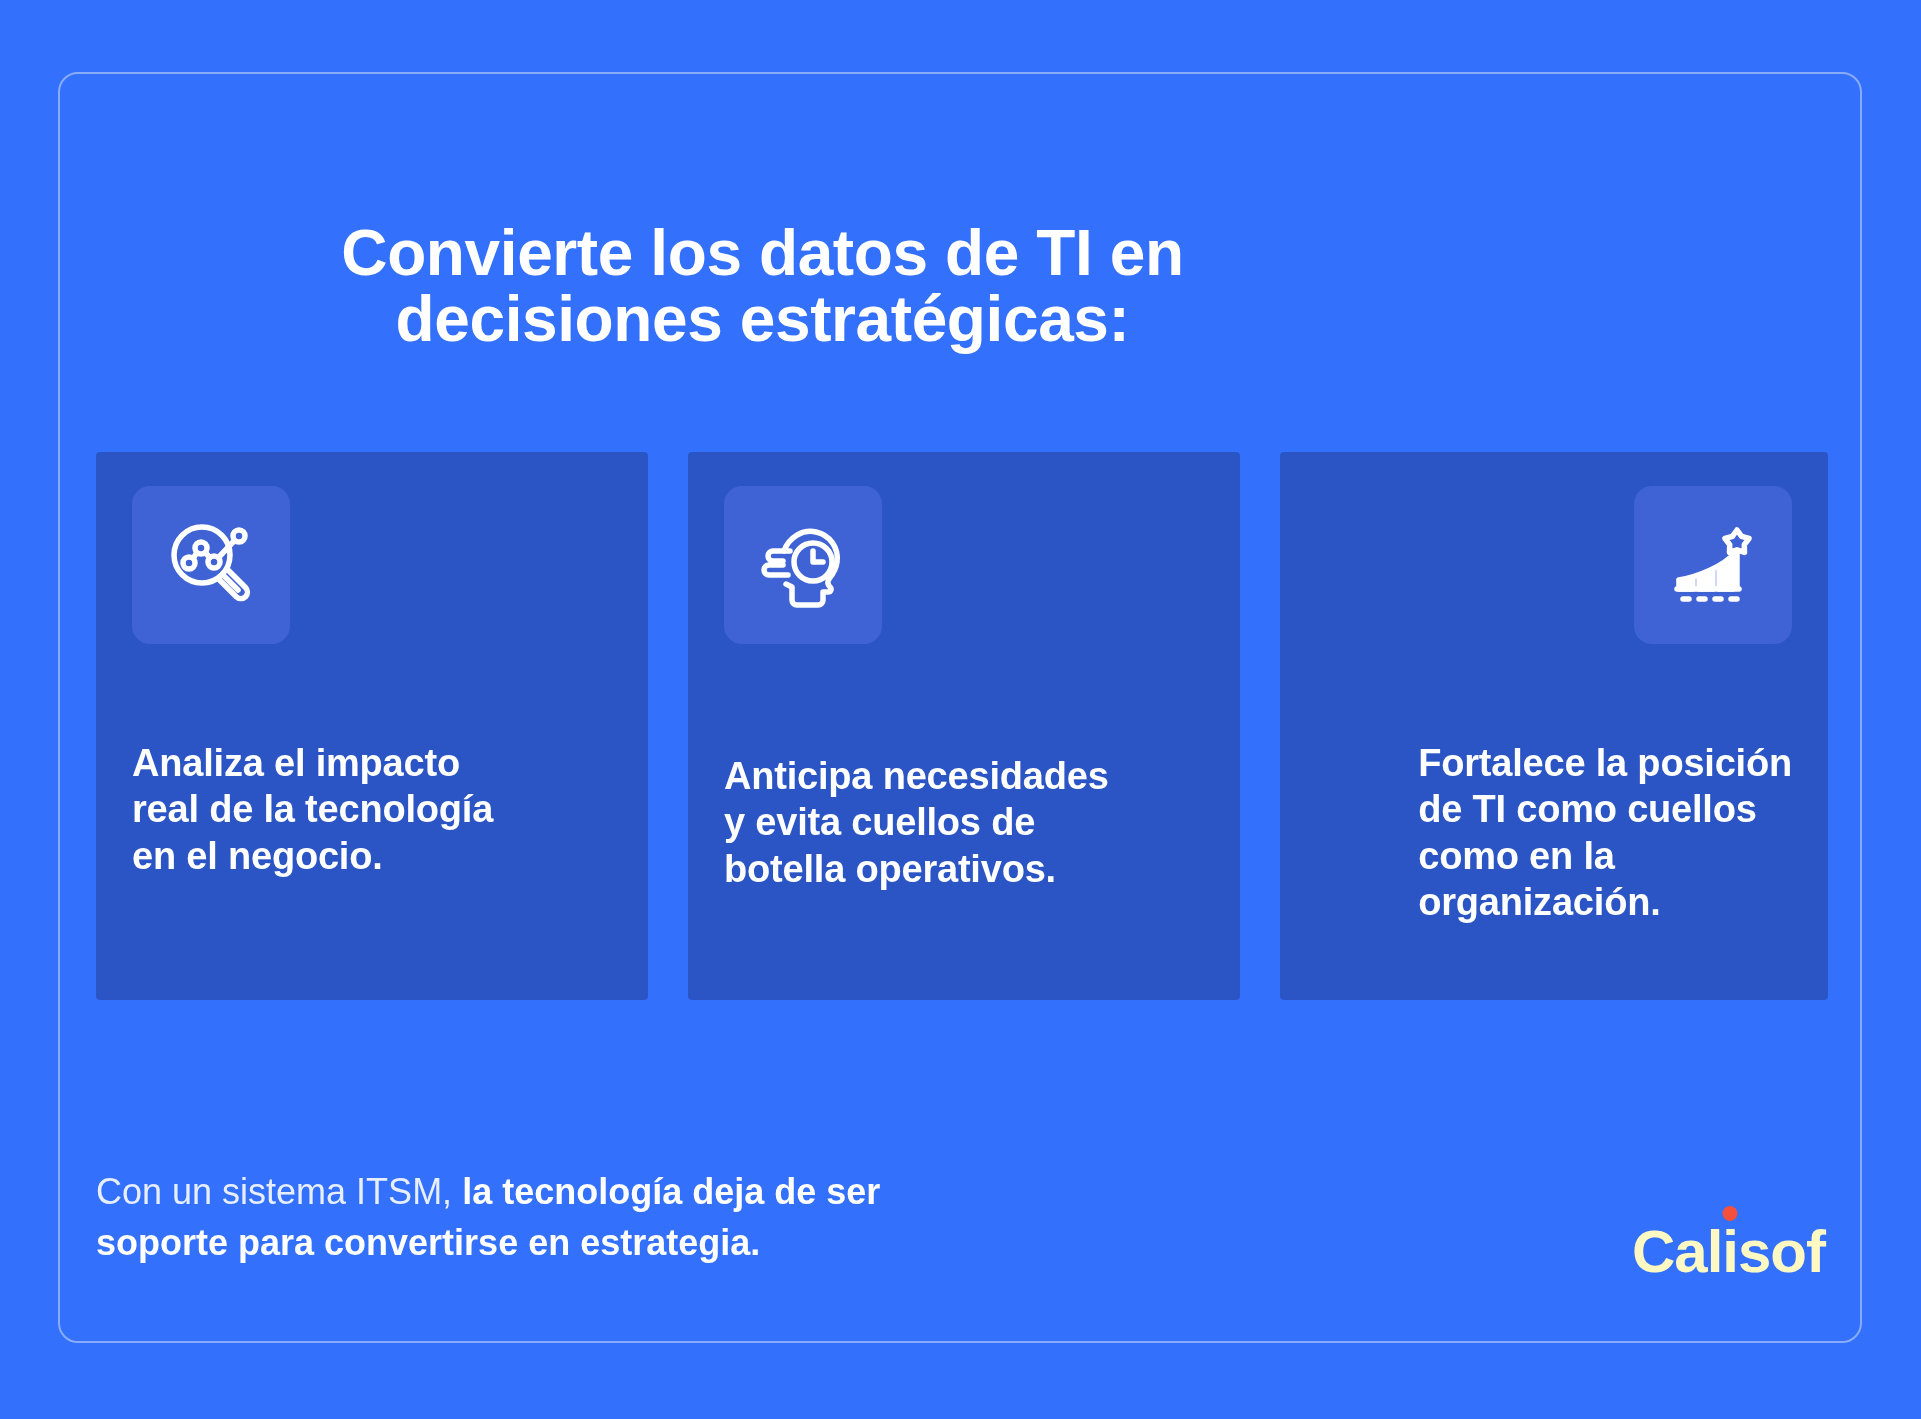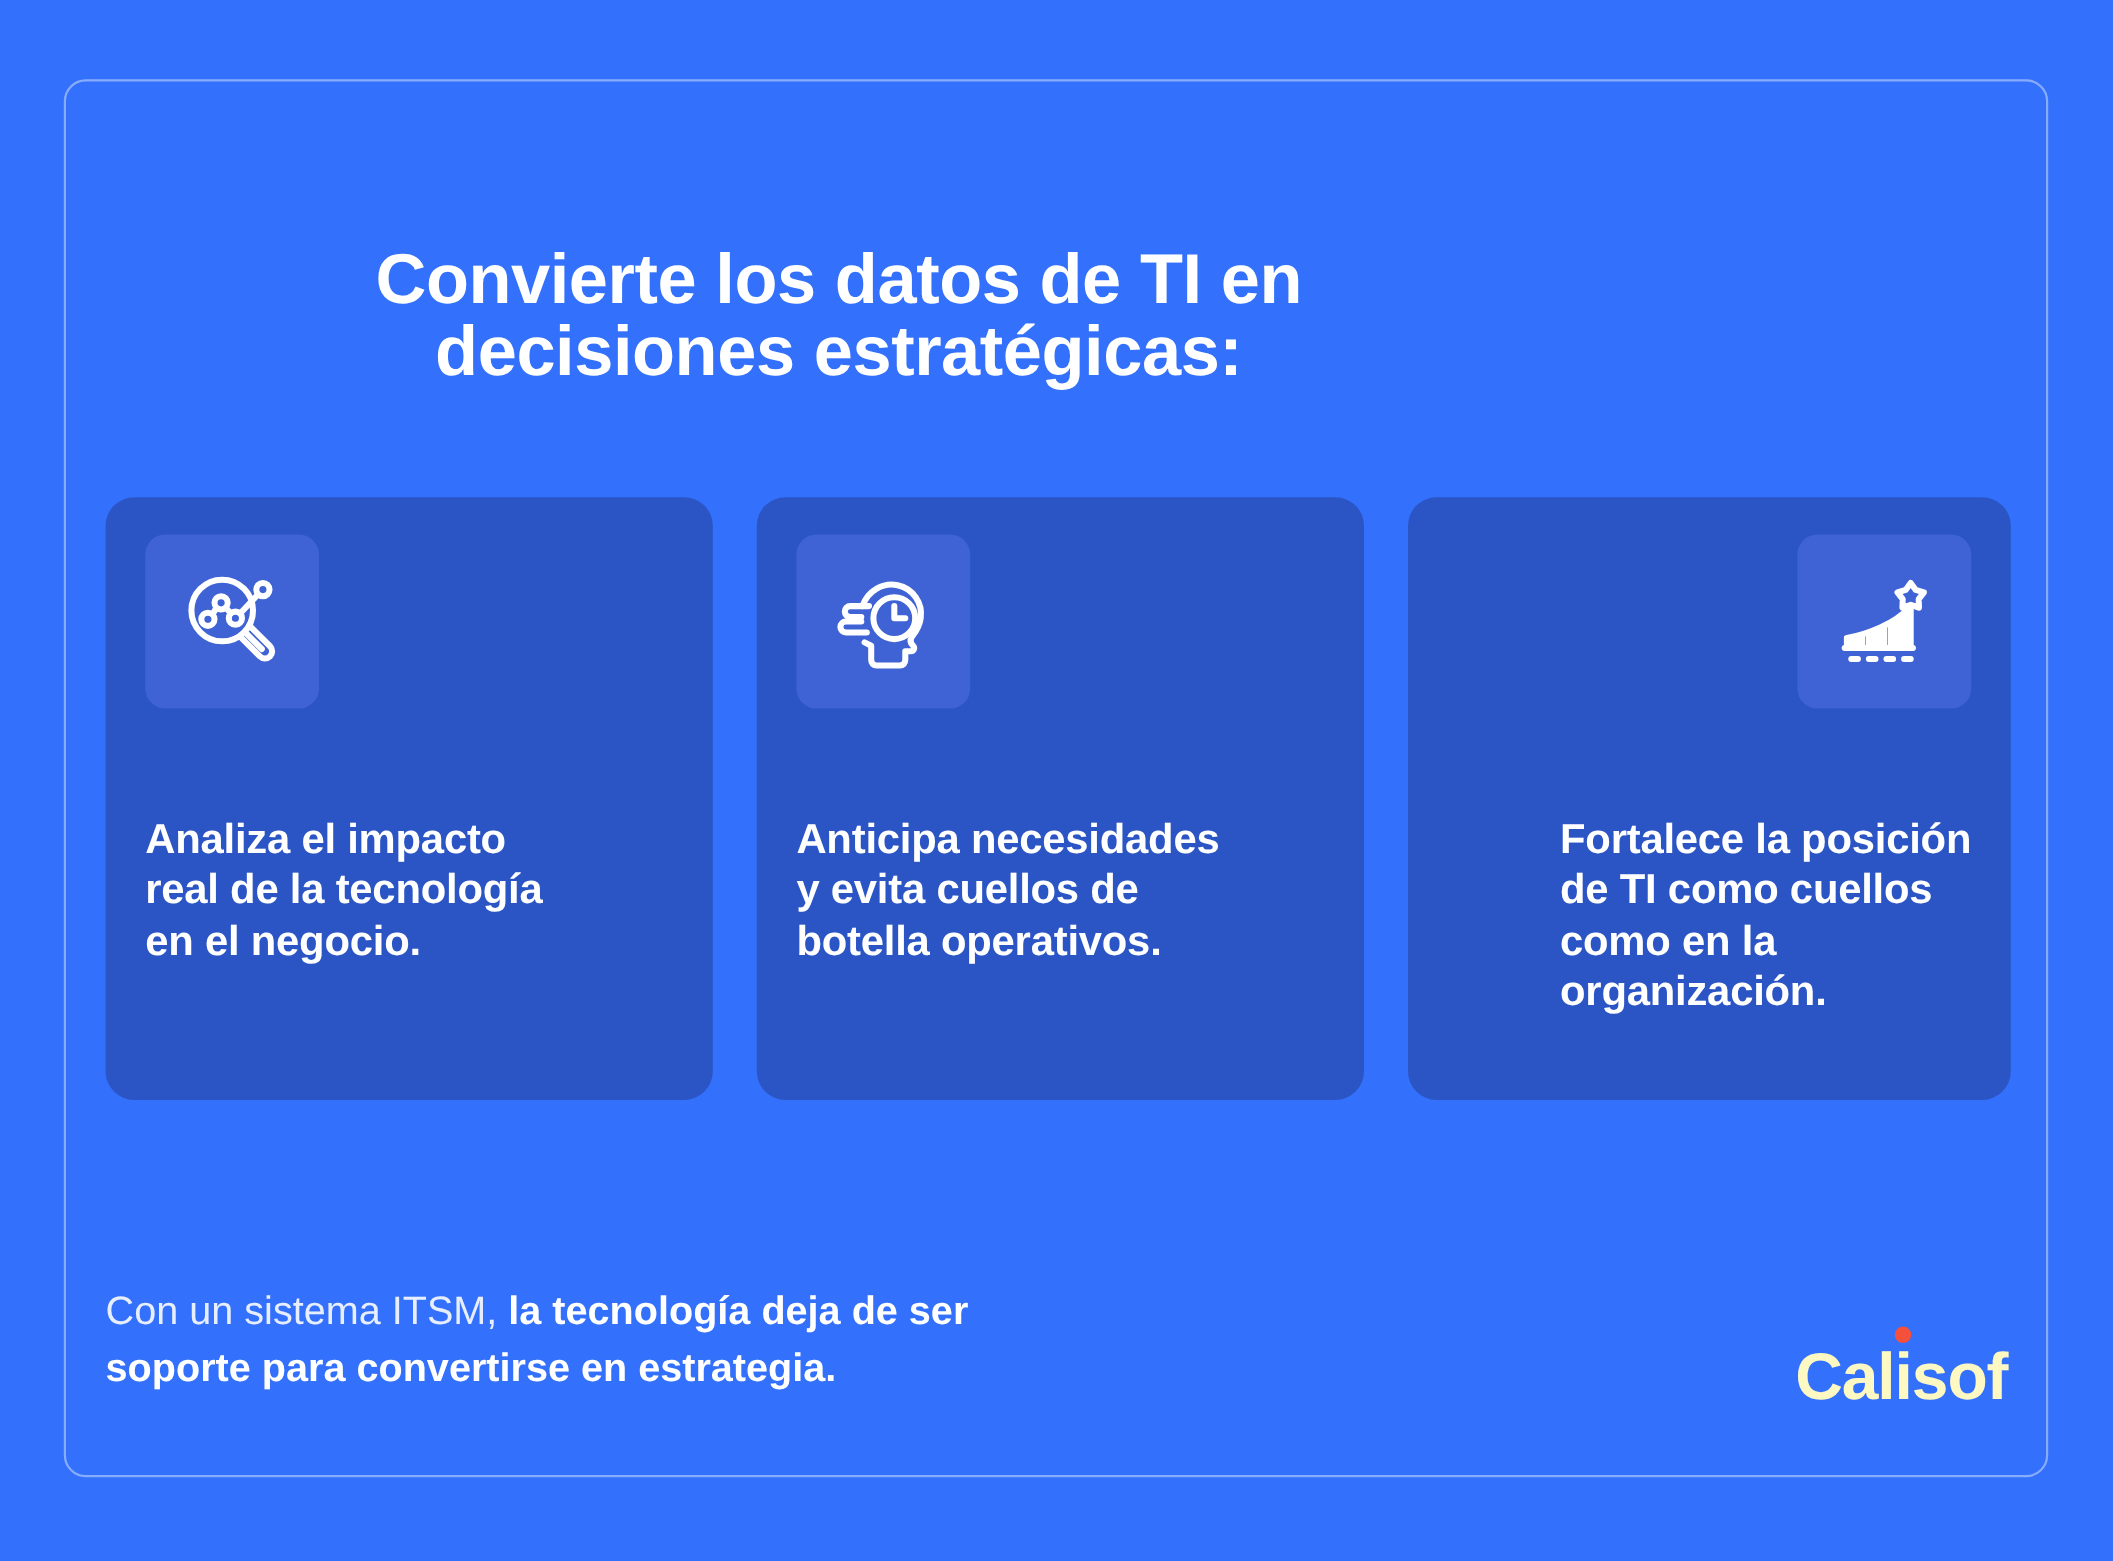--- a/index.html
+++ b/index.html
@@ -57,28 +57,28 @@
     position: absolute;
     left: 96px;
     top: 452px;
     width: 1732px;
     height: 548px;
     display: flex;
     gap: 40px;
   }
   .card {
     background: #2b55c4;
-    border-radius: 26px;
+    border-radius: 4px;
     box-sizing: border-box;
     padding: 34px 36px 30px 36px;
     display: flex;
     flex-direction: column;
   }
   .card-1 { width: 552px; }
-  .card-2 { width: 552px; }
+  .card-2 { width: 552px; gap: 13px; }
   .card-3 { width: 548px; align-items: flex-end; }
 
   .icon-tile {
     width: 158px;
     height: 158px;
     border-radius: 18px;
     background: #3f63d4;
     display: flex;
     align-items: center;
     justify-content: center;

